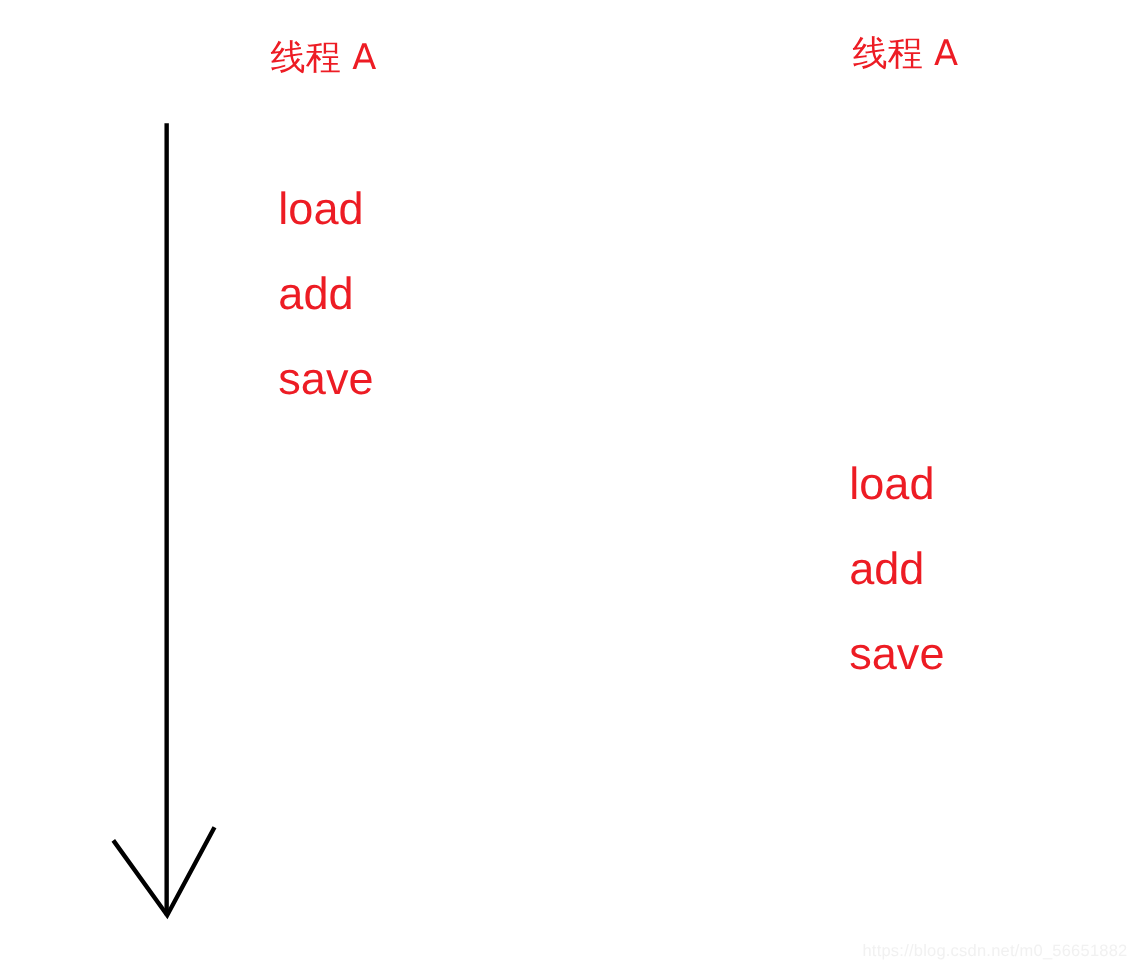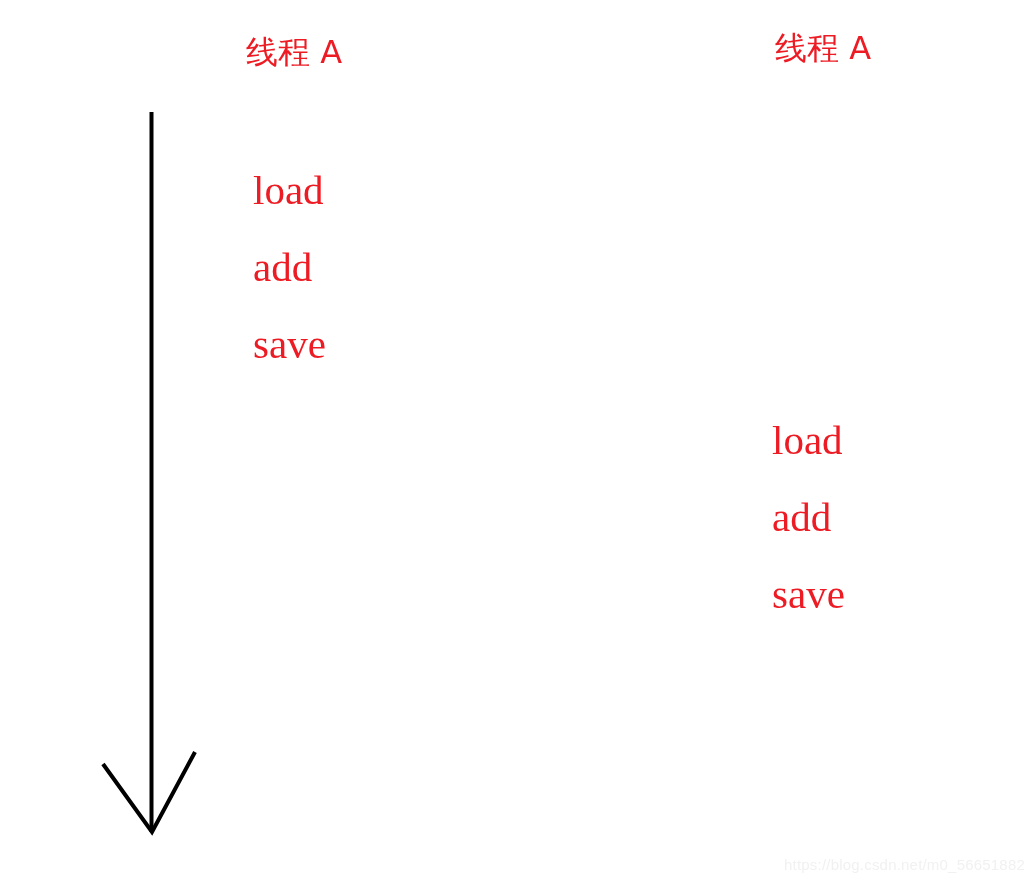--- a/index.html
+++ b/index.html
@@ -68,21 +68,21 @@
     padding: 0;
     list-style: none;
   }
   #ops-left  { top: 152px; }
   #ops-right { top: 402px; }
 
   .op-item {
     font-size: 41px;
     line-height: 1.88;
     color: #ed1c24;
-    font-family: Liberation Serif, serif;
+    font-family: Liberation Sans, sans-serif;
     white-space: nowrap;
   }
 
   
   .watermark {
     position: absolute;
     right: 8px;
     bottom: 6px;
     font-size: 15px;
     letter-spacing: 0.2px;

